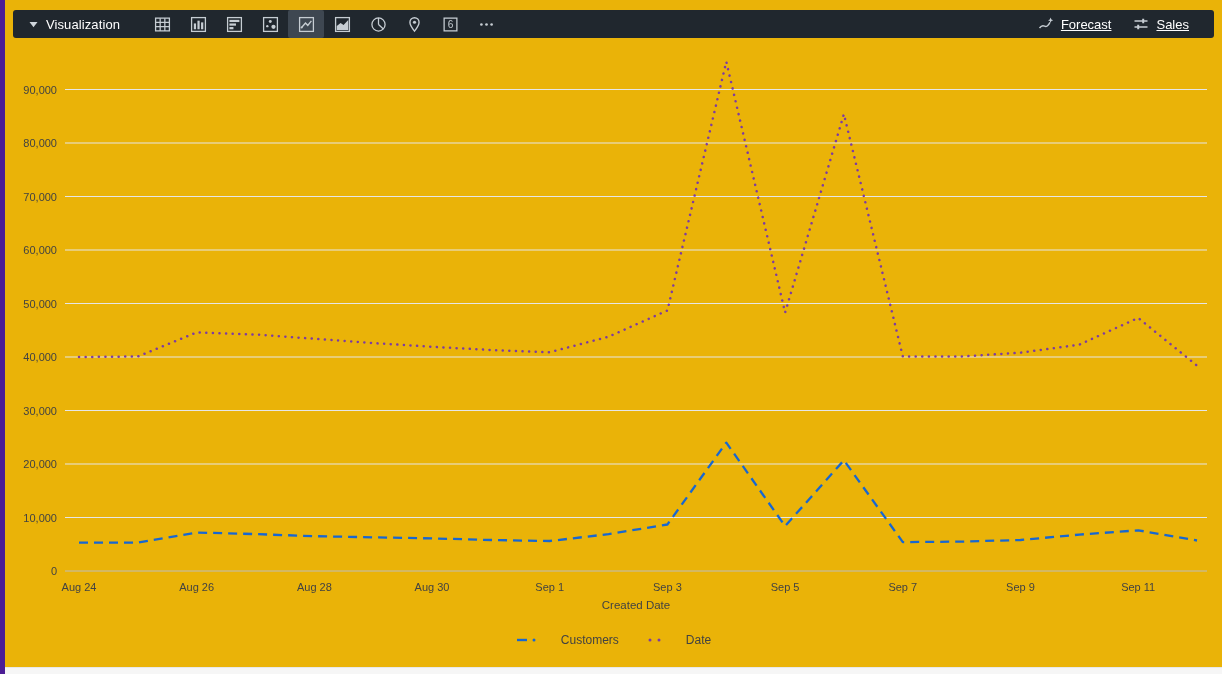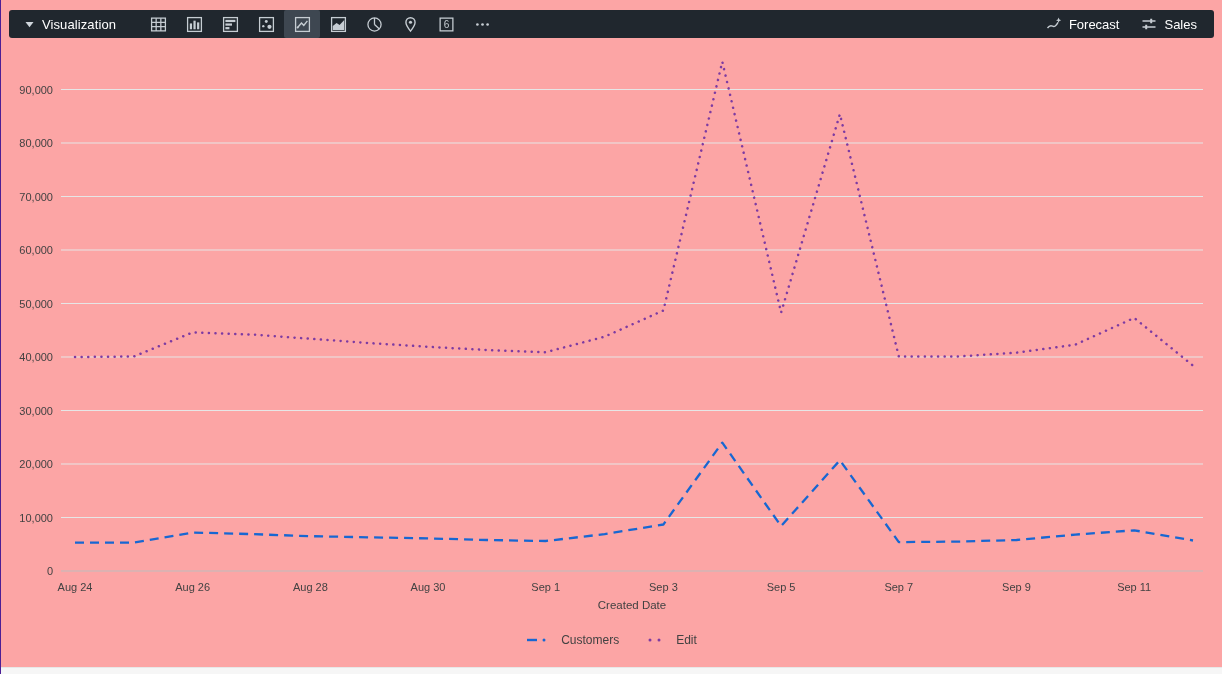--- a/index.html
+++ b/index.html
@@ -1,55 +1,55 @@
 <!DOCTYPE html>
 <html><head>
 <meta charset="utf-8">
 <style>
   html,body{margin:0;padding:0;}
   body{
     width:1222px;height:674px;background:#ffffff;position:relative;overflow:hidden;
     font-family:"Liberation Sans", sans-serif;
   }
-  .screen{position:absolute;inset:0;background:#fca5a5;border-left:1px solid #4c1d95;}
+  .screen{position:absolute;inset:0;background:#eab308;border-left:5px solid #4c1d95;}
 
   
   .toolbar{
     position:absolute;left:8px;right:8px;top:10px;height:28px;
     background:#20272e;border-radius:3px;display:flex;align-items:center;color:#fff;
   }
   .tb-title{
     display:flex;align-items:center;gap:8px;background:none;border:none;color:#fff;
     font-size:13px;font-weight:500;letter-spacing:.1px;padding:0 12px 0 16px;height:100%;cursor:pointer;
     font-family:"Liberation Sans", sans-serif;
   }
   .viz-types{display:flex;align-items:center;height:100%;margin-left:12px;}
   .viz-btn{
     width:36px;height:28px;display:flex;align-items:center;justify-content:center;
     background:none;border:none;cursor:pointer;color:#c6cdd3;padding:0;border-radius:2px;
   }
   .viz-btn.selected{background:#3e4751;}
   .viz-btn svg{display:block;}
-  .tb-right{margin-left:auto;display:flex;align-items:flex-start;height:100%;padding-right:6px;}
+  .tb-right{margin-left:auto;display:flex;align-items:flex-start;height:100%;padding-right:14px;text-decoration:underline;}
   .tb-action{
     display:flex;align-items:center;gap:7px;background:none;border:none;color:#fff;
     font-size:13px;cursor:pointer;padding:0 11px;height:100%;font-family:"Liberation Sans", sans-serif;
   }
   .tb-action svg{display:block;color:#c6cdd3;}
 
   
   #chart-svg{position:absolute;left:0;top:46px;}
   #chart-svg text{font-family:"Liberation Sans", sans-serif;}
 
   
   .legend{
     position:absolute;left:0;right:0;top:630px;height:20px;
     display:flex;justify-content:center;align-items:center;gap:28px;
   }
-  .legend-item{display:flex;align-items:center;gap:13px;cursor:pointer;}
+  .legend-item{display:flex;align-items:center;gap:23px;cursor:pointer;}
   .legend-item svg{display:block;}
   .legend-label{font-size:12px;color:#424242;}
 
   
   .bottom-strip{
     position:absolute;left:0;right:0;bottom:0;height:6px;
     background:#f6f6f6;border-top:1px solid #e8e8e8;
   }
 </style>
 </head>
@@ -226,18 +226,18 @@
       </span>
       <span class="legend-label">Customers</span>
     </div>
     <div class="legend-item" style="color: rgb(125, 59, 162);">
       <span style="display:flex;">
         <svg width="16" height="6" viewBox="0 0 16 6">
           <circle cx="3" cy="3" r="1.5" fill="currentColor"></circle>
           <circle cx="12" cy="3" r="1.5" fill="currentColor"></circle>
         </svg>
       </span>
-      <span class="legend-label">Edit</span>
+      <span class="legend-label">Date</span>
     </div>
   </div>
 
   <div class="bottom-strip"></div>
 </div>
 
 </body></html>

